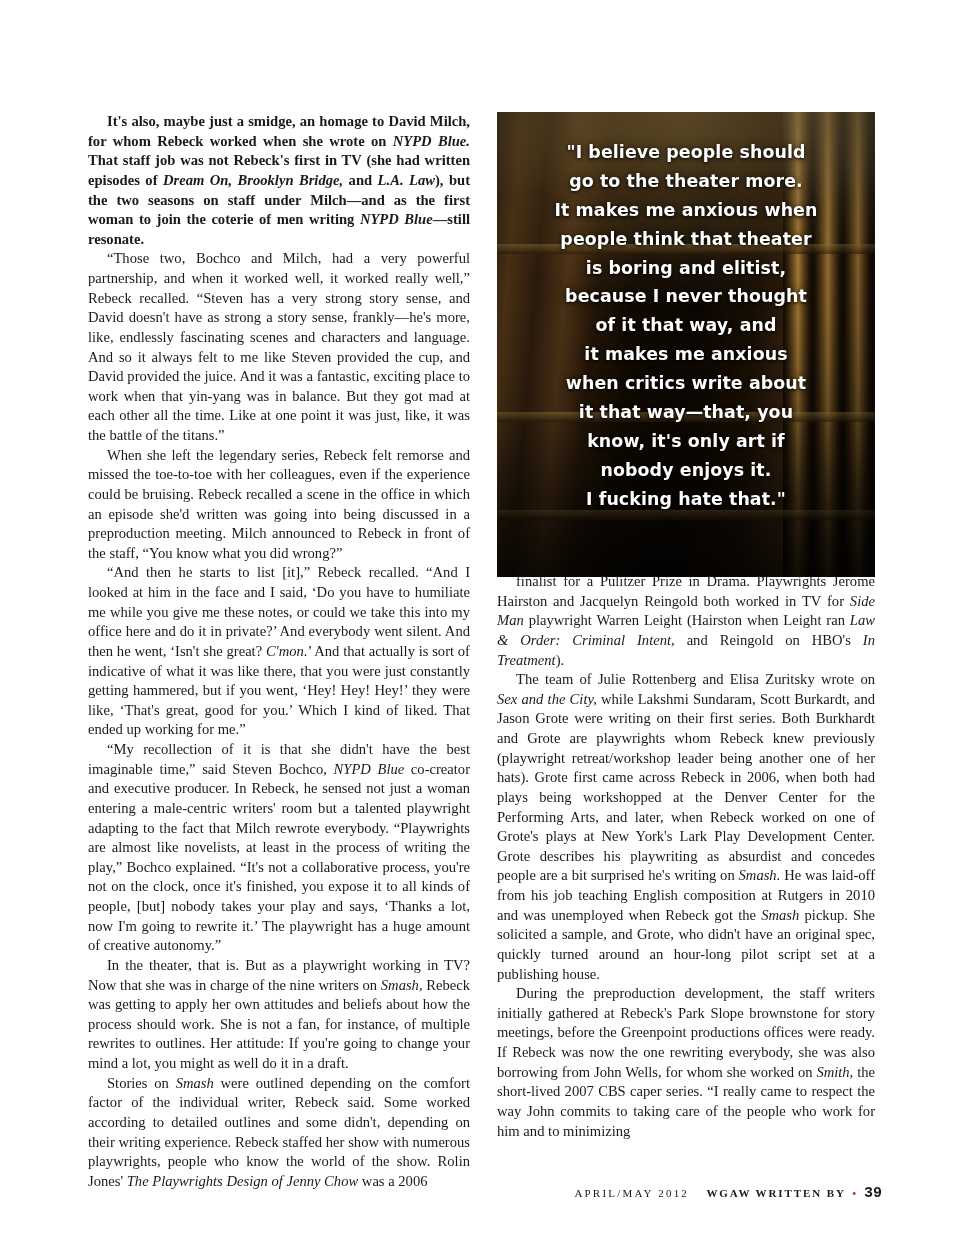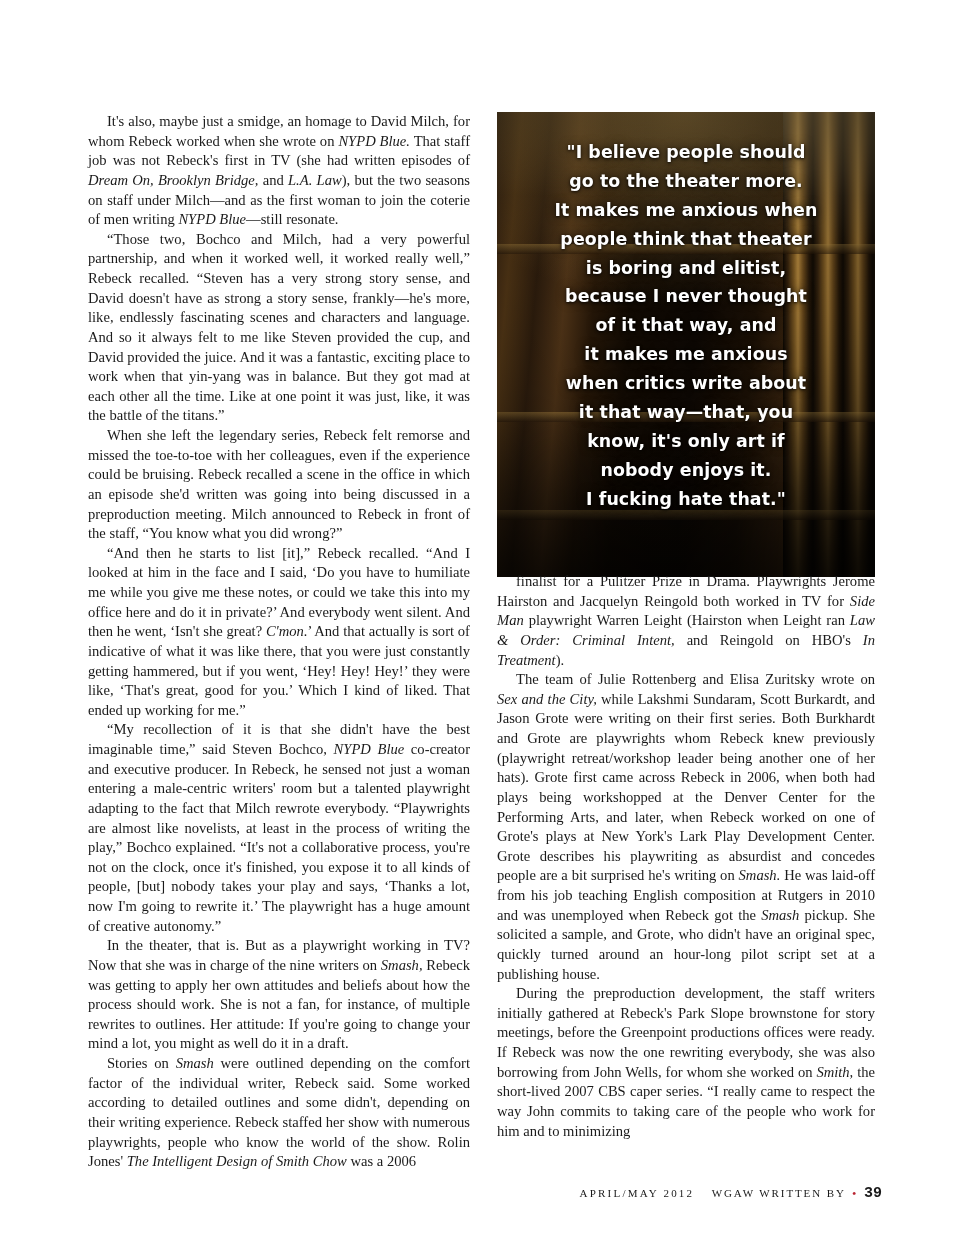--- a/index.html
+++ b/index.html
@@ -39,20 +39,21 @@
     margin: 0;
     font-size: 14.6px;
     line-height: 1.345;
     text-align: justify;
     text-indent: 1.3em;
     hyphens: auto;
     -webkit-hyphens: auto;
   }
   p.body.first {
     text-indent: 1.3em;
+    font-weight: bold;
   }
   em { font-style: italic; }
 
   
   .quote-block {
     position: absolute;
     left: 497px;
     top: 112px;
     width: 378px;
     height: 465px;
@@ -132,21 +133,21 @@
     letter-spacing: 1.6px;
     color: #1a1a1a;
     white-space: nowrap;
   }
   .footer .date {
     font-variant: small-caps;
     letter-spacing: 2.2px;
     text-align: center;
   }
   .footer .mag {
-    font-weight: normal;
+    font-weight: bold;
     letter-spacing: 1.9px;
   }
   .footer .dot {
     color: #b8232f;
     font-weight: bold;
     padding: 0 2px;
   }
   .footer .pageno {
     font-weight: bold;
     font-size: 15px;
@@ -159,21 +160,21 @@
 
 <div class="page">
 
   <div class="col-left">
     <p class="body first">It's also, maybe just a smidge, an homage to David Milch, for whom Rebeck worked when she wrote on <em>NYPD Blue.</em> That staff job was not Rebeck's first in TV (she had written episodes of <em>Dream On, Brooklyn Bridge,</em> and <em>L.A. Law</em>), but the two seasons on staff under Milch—and as the first woman to join the coterie of men writing <em>NYPD Blue</em>—still resonate.</p>
     <p class="body">“Those two, Bochco and Milch, had a very powerful partnership, and when it worked well, it worked really well,” Rebeck recalled. “Steven has a very strong story sense, and David doesn't have as strong a story sense, frankly—he's more, like, endlessly fascinating scenes and characters and language. And so it always felt to me like Steven provided the cup, and David provided the juice. And it was a fantastic, exciting place to work when that yin-yang was in balance. But they got mad at each other all the time. Like at one point it was just, like, it was the battle of the titans.”</p>
     <p class="body">When she left the legendary series, Rebeck felt remorse and missed the toe-to-toe with her colleagues, even if the experience could be bruising. Rebeck recalled a scene in the office in which an episode she'd written was going into being discussed in a preproduction meeting. Milch announced to Rebeck in front of the staff, “You know what you did wrong?”</p>
     <p class="body">“And then he starts to list [it],” Rebeck recalled. “And I looked at him in the face and I said, ‘Do you have to humiliate me while you give me these notes, or could we take this into my office here and do it in private?’ And everybody went silent. And then he went, ‘Isn't she great? <em>C'mon.</em>’ And that actually is sort of indicative of what it was like there, that you were just constantly getting hammered, but if you went, ‘Hey! Hey! Hey!’ they were like, ‘That's great, good for you.’ Which I kind of liked. That ended up working for me.”</p>
     <p class="body">“My recollection of it is that she didn't have the best imaginable time,” said Steven Bochco, <em>NYPD Blue</em> co-creator and executive producer. In Rebeck, he sensed not just a woman entering a male-centric writers' room but a talented playwright adapting to the fact that Milch rewrote everybody. “Playwrights are almost like novelists, at least in the process of writing the play,” Bochco explained. “It's not a collaborative process, you're not on the clock, once it's finished, you expose it to all kinds of people, [but] nobody takes your play and says, ‘Thanks a lot, now I'm going to rewrite it.’ The playwright has a huge amount of creative autonomy.”</p>
     <p class="body">In the theater, that is. But as a playwright working in TV? Now that she was in charge of the nine writers on <em>Smash,</em> Rebeck was getting to apply her own attitudes and beliefs about how the process should work. She is not a fan, for instance, of multiple rewrites to outlines. Her attitude: If you're going to change your mind a lot, you might as well do it in a draft.</p>
-    <p class="body">Stories on <em>Smash</em> were outlined depending on the comfort factor of the individual writer, Rebeck said. Some worked according to detailed outlines and some didn't, depending on their writing experience. Rebeck staffed her show with numerous playwrights, people who know the world of the show. Rolin Jones' <em>The Intelligent Design of Smith Chow</em> was a 2006</p>
+    <p class="body">Stories on <em>Smash</em> were outlined depending on the comfort factor of the individual writer, Rebeck said. Some worked according to detailed outlines and some didn't, depending on their writing experience. Rebeck staffed her show with numerous playwrights, people who know the world of the show. Rolin Jones' <em>The Playwrights Design of Jenny Chow</em> was a 2006</p>
   </div>
 
   <div class="quote-block">
     <div class="quote-bg"></div>
     <div class="pipes"></div>
     <div class="ledge a"></div>
     <div class="ledge b"></div>
     <div class="ledge c"></div>
     <div class="quote-bg2"></div>
     <div class="vign"></div>

